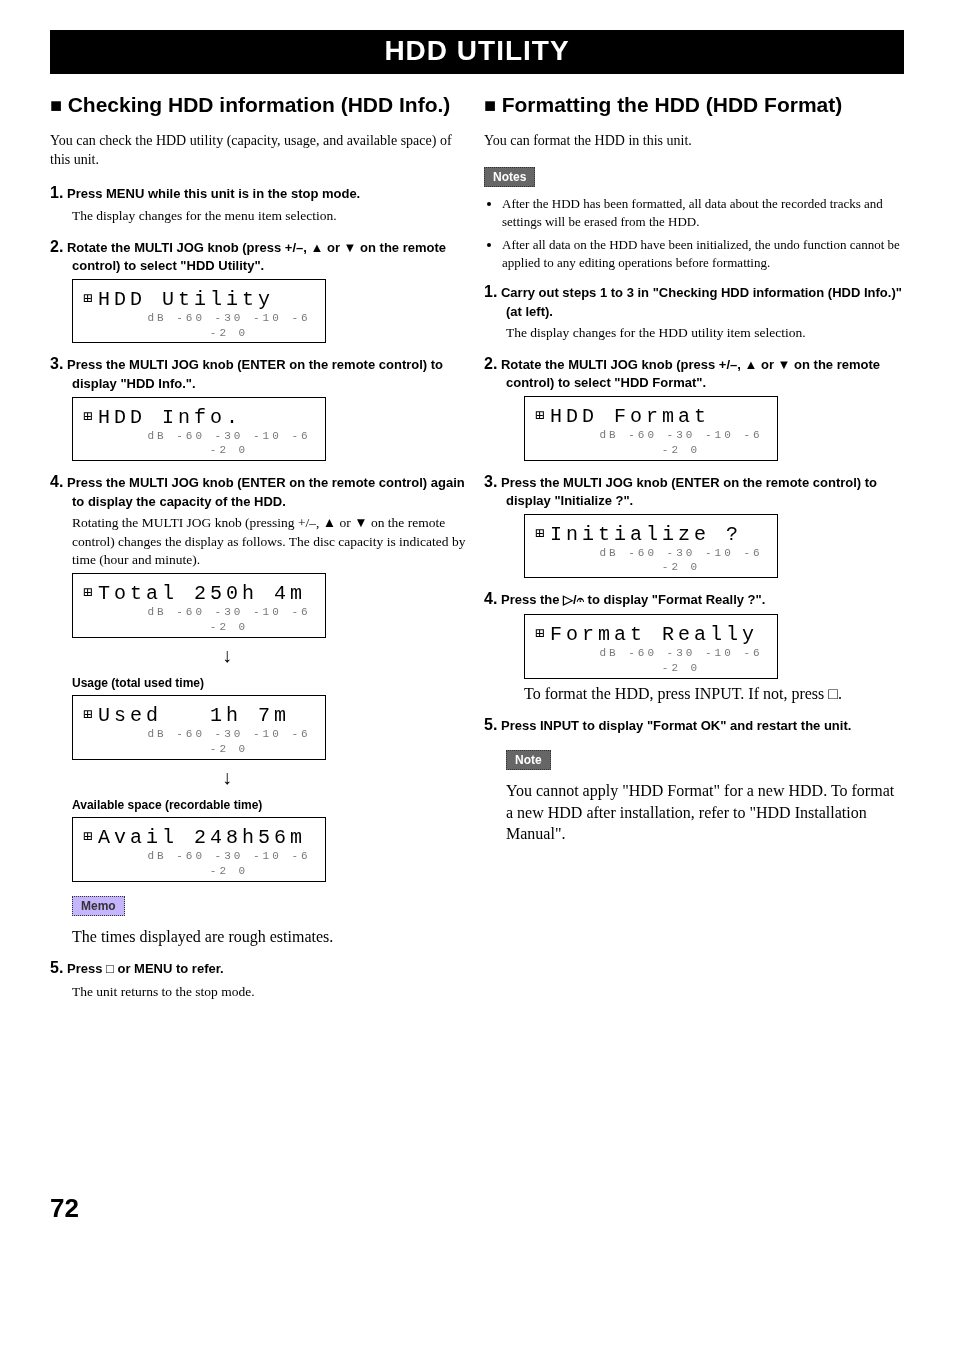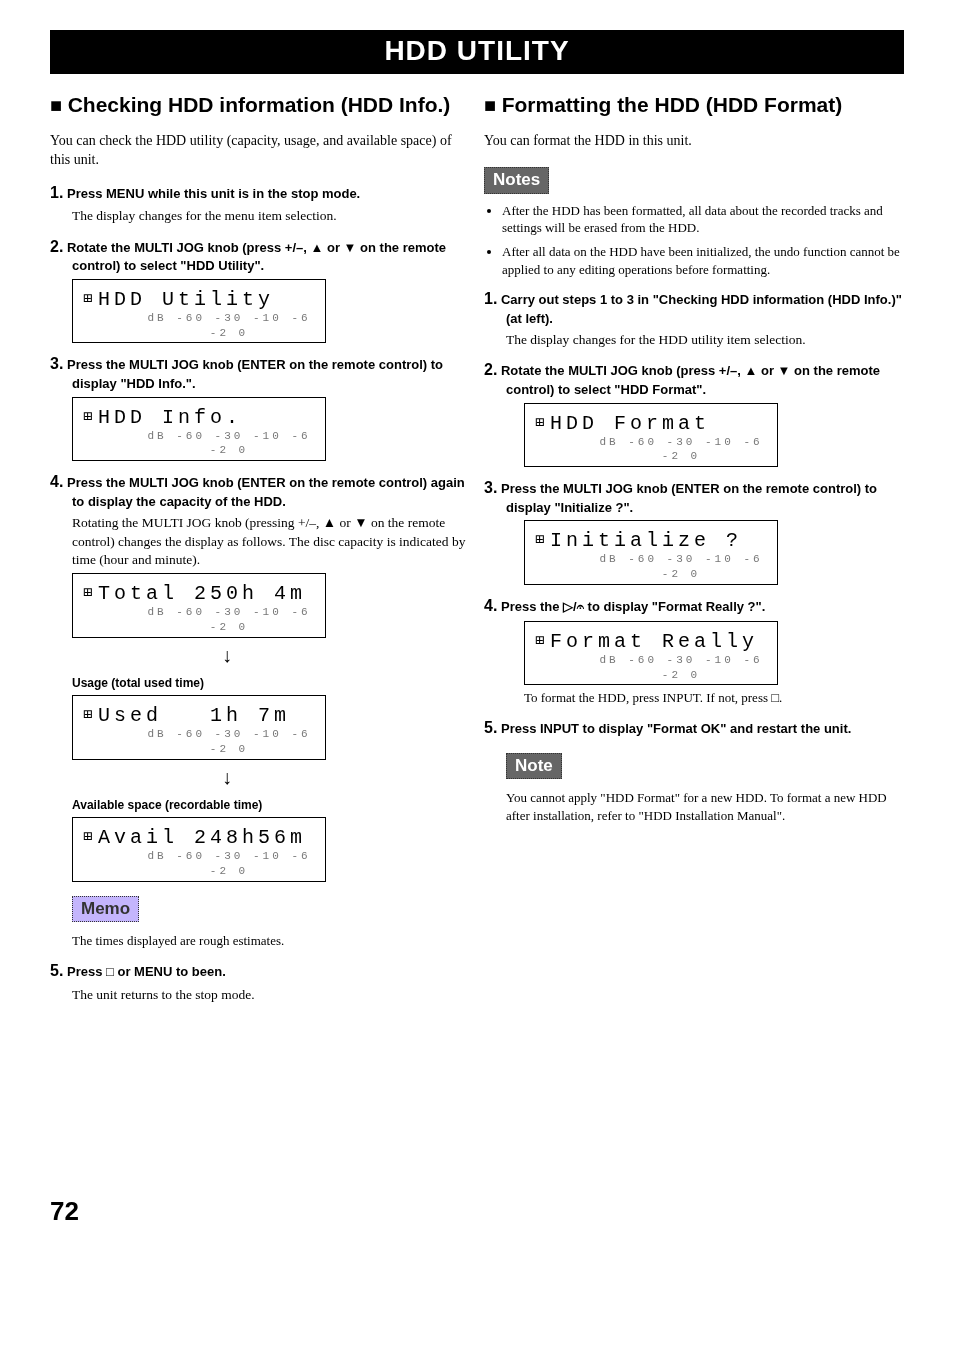--- a/index.html
+++ b/index.html
@@ -46,21 +46,21 @@
     font-size: 14px;
     margin: 0 0 12px 0;
   }
   .note-chip, .memo-chip {
     display: inline-block;
     background: #666;
     border: 1px dotted #333;
     color: #fff;
     font-family: Arial, Helvetica, sans-serif;
     font-weight: bold;
-    font-size: 17px;
+    font-size: 12px;
     padding: 1px 8px;
     margin: 4px 0 6px 0;
   }
   .memo-chip { background: #c4b5fd; color:#333; }
   ul.notes-list {
     margin: 2px 0 10px 0;
     padding-left: 18px;
   }
   ul.notes-list li {
     font-family: "Times New Roman", serif;
@@ -129,21 +129,21 @@
     width: 310px;
   }
   .page-num {
     font-family: Arial, Helvetica, sans-serif;
     font-weight: 900;
     font-size: 26px;
     margin-top: 180px;
   }
   .serif-note {
     font-family: "Times New Roman", serif;
-    font-size: 13px;
+    font-size: 16px;
     margin: 4px 0 10px 22px;
   }
   .serif-note.noindent { margin-left: 0; }
 </style>
 </head>
 <body>
 
 <div class="banner">HDD UTILITY</div>
 
 <div class="columns">
@@ -199,21 +199,21 @@
         </div>
       </div>
     </div>
 
     <div style="margin-left:22px">
       <span class="memo-chip">Memo</span>
       <div class="serif-note noindent" style="margin-left:0">The times displayed are rough estimates.</div>
     </div>
 
     <div class="step">
-      <div class="step-head"><span class="step-num">5.</span> <span>Press □ or MENU to been.</span></div>
+      <div class="step-head"><span class="step-num">5.</span> <span>Press □ or MENU to refer.</span></div>
       <div class="step-body">The unit returns to the stop mode.</div>
     </div>
   </div>
 
   <div class="col">
     <h2 class="section">Formatting the HDD (HDD Format)</h2>
     <p class="intro">You can format the HDD in this unit.</p>
 
     <span class="note-chip">Notes</span>
     <ul class="notes-list">

